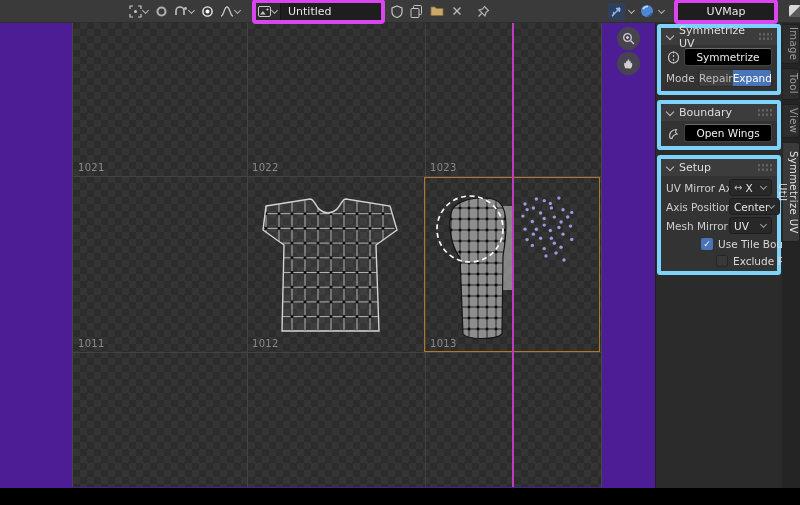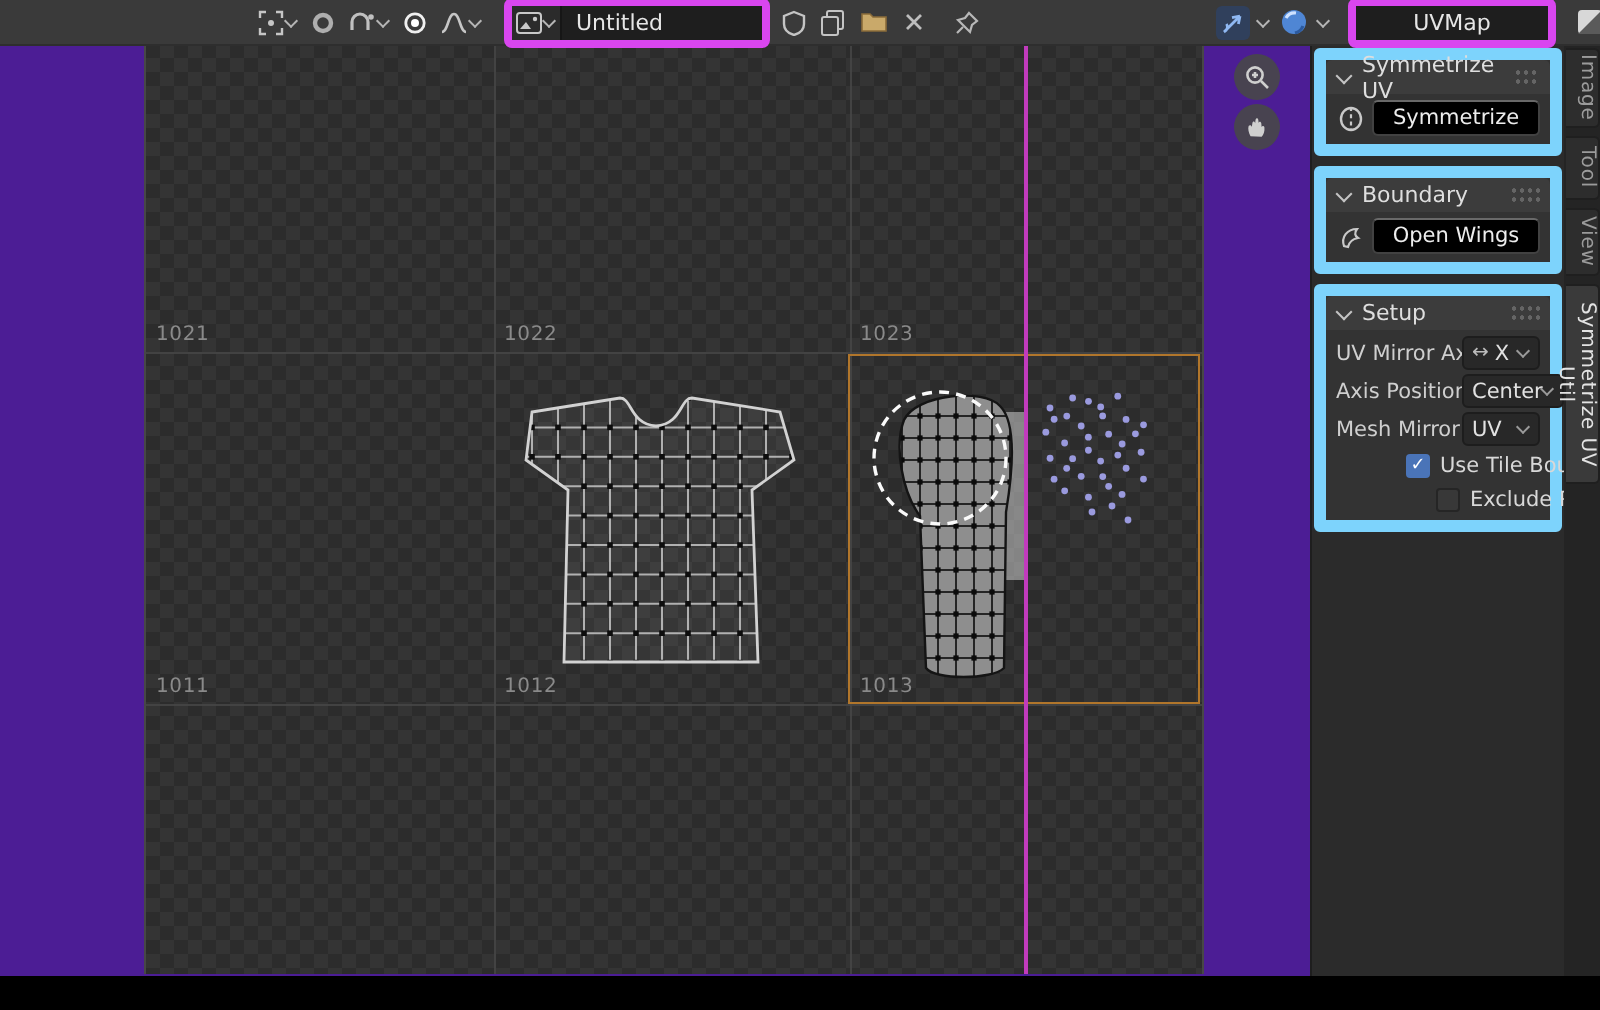--- a/index.html
+++ b/index.html
@@ -30,21 +30,21 @@
     border:1.5px solid #b1762b;box-sizing:border-box;z-index:6;}
   .mirror-line{position:absolute;left:512px;top:0;width:2px;height:465px;background:#c13bbd;z-index:8;}
   .band{position:absolute;left:502px;top:184px;width:10px;height:84px;background:rgba(205,205,205,.55);z-index:5;}
   .island{position:absolute;z-index:7;}
   .navbtn{position:absolute;left:617px;width:23px;height:23px;border-radius:50%;
     background:rgba(72,72,72,.9);display:flex;align-items:center;justify-content:center;z-index:20;}
   
   .panel{position:absolute;left:655px;top:22px;width:127px;height:466px;background:#2b2b2b;
     border-left:1px solid #1e1e1e;box-sizing:border-box;padding:2px 1px 0 1px;z-index:25;}
   .section{background:#333333;border-radius:3px;margin-bottom:5px;padding-bottom:4px;
-    border:6px solid #7dd3fc;}
+    border:4px solid #7dd3fc;}
   .sec-head{height:17px;display:flex;align-items:center;background:#3c3c3c;
     border-radius:3px 3px 0 0;padding:0 5px;color:#dedede;font-size:11px;}
   .sec-head .schev{width:5px;height:5px;border-right:1.4px solid #c4c4c4;border-bottom:1.4px solid #c4c4c4;
     transform:rotate(45deg);margin:0 6px 2px 1px;flex:none;}
   .dots{margin-left:auto;width:15px;height:9px;opacity:.7;
     background-image:radial-gradient(#777 0.9px,transparent 1.1px);background-size:4px 4.5px;}
   .prow{display:flex;align-items:center;margin:3px 5px 0 5px;}
   .picon{width:15px;flex:none;margin-right:3px;display:flex;justify-content:center;}
   .pbtn{flex:1;height:16px;background:#000000;border:1px solid #424242;border-top-color:#696969;
     border-radius:3px;color:#ededed;display:flex;align-items:center;justify-content:center;
@@ -541,20 +541,27 @@
     </div>
     <div class="prow">
       <span class="picon">
         <svg width="13" height="13" viewBox="0 0 13 13">
           <ellipse cx="6.5" cy="6.5" rx="5" ry="5.5" stroke="#c9c9c9" stroke-width="1.2" fill="none"></ellipse>
           <path d="M6.5,0.5 V12.5" stroke="#c9c9c9" stroke-width="1.1" stroke-dasharray="2,1.6"></path>
         </svg>
       </span>
       <div class="pbtn">Symmetrize</div>
     </div>
+    <div class="prow">
+      <span class="mlabel">Mode</span>
+      <div class="seg">
+        <div class="seg-off">Repair</div>
+        <div class="seg-on">Expand</div>
+      </div>
+    </div>
   </div>
 
   <div class="section">
     <div class="sec-head">
       <span class="schev"></span>
       <span>Boundary</span>
       <span class="dots"></span>
     </div>
     <div class="prow">
       <span class="picon">

